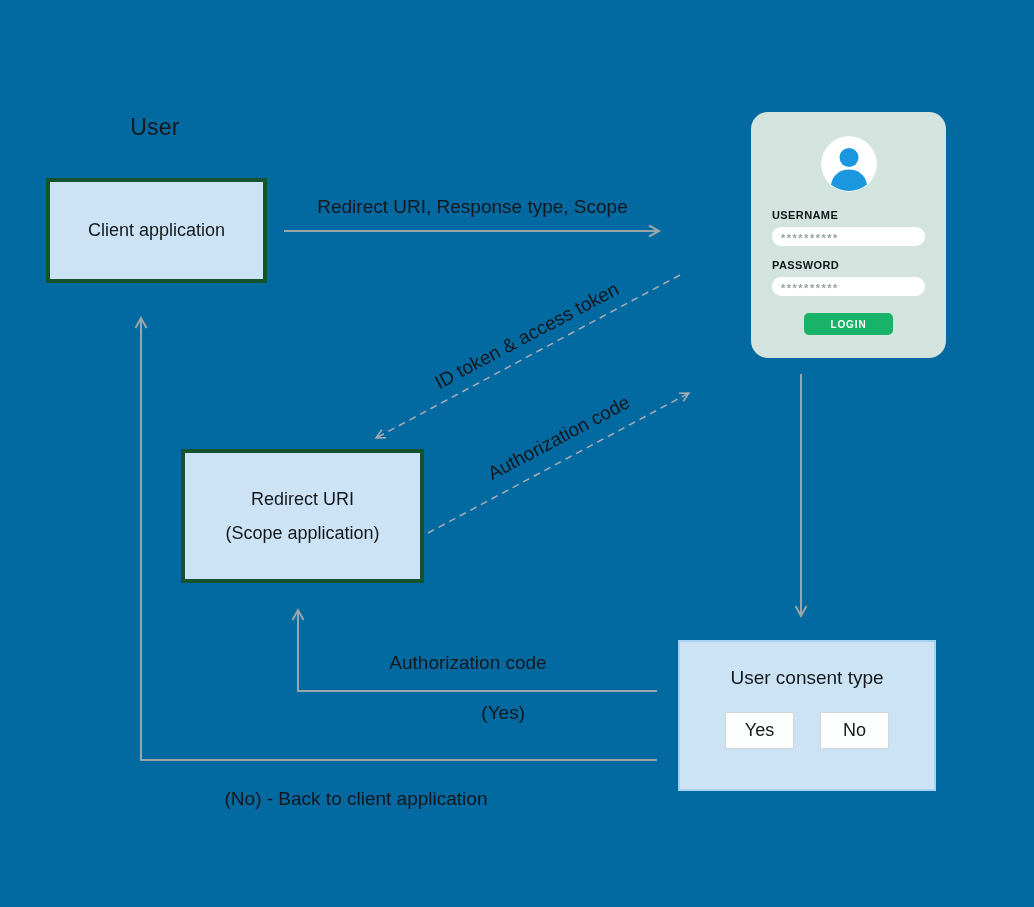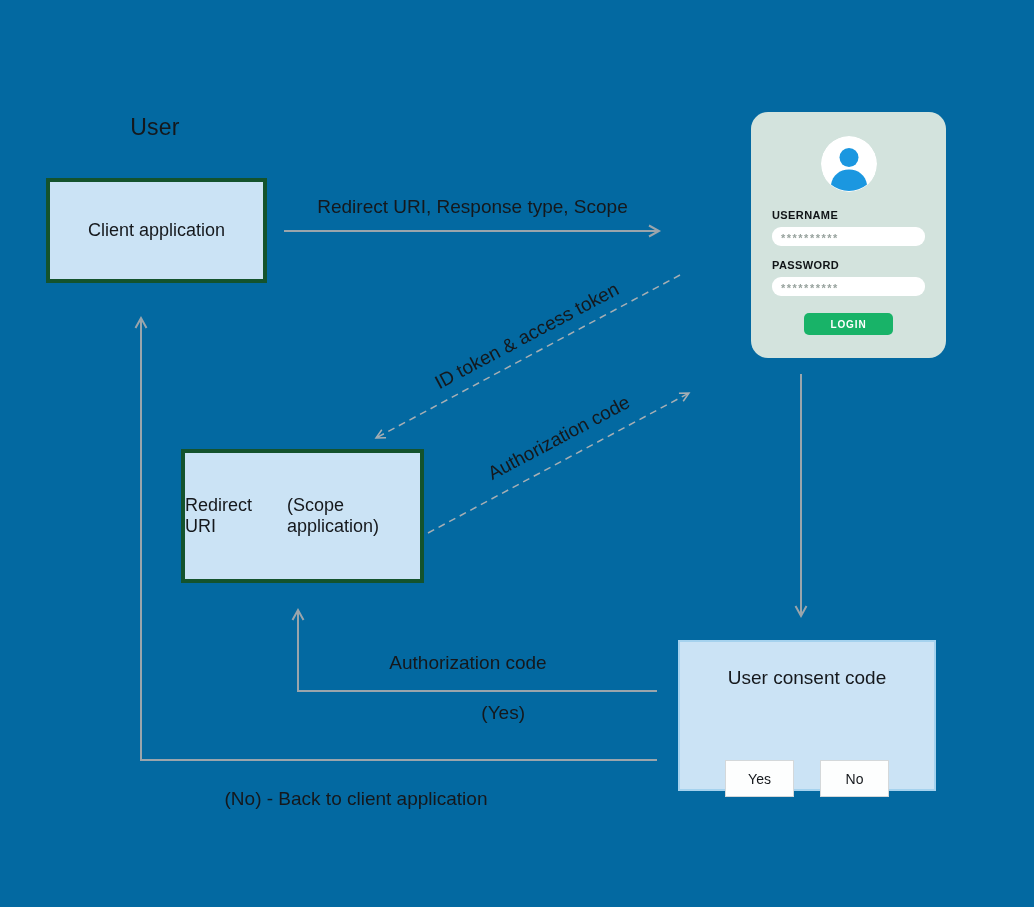--- a/index.html
+++ b/index.html
@@ -19,21 +19,21 @@
   .center-text{text-align:center;}
   .title-line1{font-size:23px;font-weight:500;letter-spacing:.2px;}
   .title-line2{font-size:20px;font-weight:500;}
   .blue-box{
     background:#cbe3f5;
     border:4px solid #14532d;
     box-sizing:border-box;
     display:flex;align-items:center;justify-content:center;
     font-size:18px;
   }
-  .blue-box.col{flex-direction:row;gap:13px;}
+  .blue-box.col{flex-direction:column;gap:13px;}
   .arrow-label{font-size:19px;font-weight:500;white-space:nowrap;}
   .rot-label{
     transform:translate(-50%,-50%) rotate(-28deg);
     transform-origin:center;
   }
   svg.overlay{position:absolute;left:0;top:0;pointer-events:none;}
 
   
   .login-card{
     left:703px;top:112px;width:195px;height:246px;
@@ -69,21 +69,21 @@
     background:#cbe3f5;border:2px solid #a5d2ee;
     box-sizing:border-box;
     display:flex;flex-direction:column;align-items:center;
   }
   .consent-title{margin-top:25px;font-size:19px;}
   .consent-btn-row{display:flex;gap:26px;margin-top:23px;}
   .consent-btn{
     width:69px;height:37px;background:#fdfefe;
     border:1px solid #d4d8da;
     font-family:"Liberation Sans","DejaVu Sans",sans-serif;
-    font-size:14px;color:#15181c;cursor:pointer;margin-top:48px;
+    font-size:18px;color:#15181c;cursor:pointer;
   }
 </style>
 </head>
 <body>
 
 <div class="stage">
 
   <svg class="overlay" width="1034" height="907" viewBox="0 0 1034 907">
     <defs>
       <marker id="ah" markerWidth="18" markerHeight="18" refX="13" refY="8" orient="auto" markerUnits="userSpaceOnUse">
@@ -124,21 +124,21 @@
 
   <div class="abs arrow-label rot-label" style="left:527px;top:336px;">ID token &amp; access token</div>
   <div class="abs arrow-label rot-label" style="left:559px;top:438px;">Authorization code</div>
 
   <div class="abs blue-box col" style="left:181px;top:449px;width:243px;height:134px;">
     <span>Redirect URI</span>
     <span>(Scope application)</span>
   </div>
 
   <div class="abs consent-box">
-    <div class="consent-title">User consent code</div>
+    <div class="consent-title">User consent type</div>
     <div class="consent-btn-row">
       <button class="consent-btn">Yes</button>
       <button class="consent-btn">No</button>
     </div>
   </div>
 
   <div class="abs center-text arrow-label" style="left:358px;top:652px;width:220px;">Authorization code</div>
   <div class="abs center-text arrow-label" style="left:405px;top:702px;width:120px;text-align:right;">(Yes)</div>
 
   <div class="abs center-text arrow-label" style="left:156px;top:788px;width:400px;">(No) - Back to client application</div>

